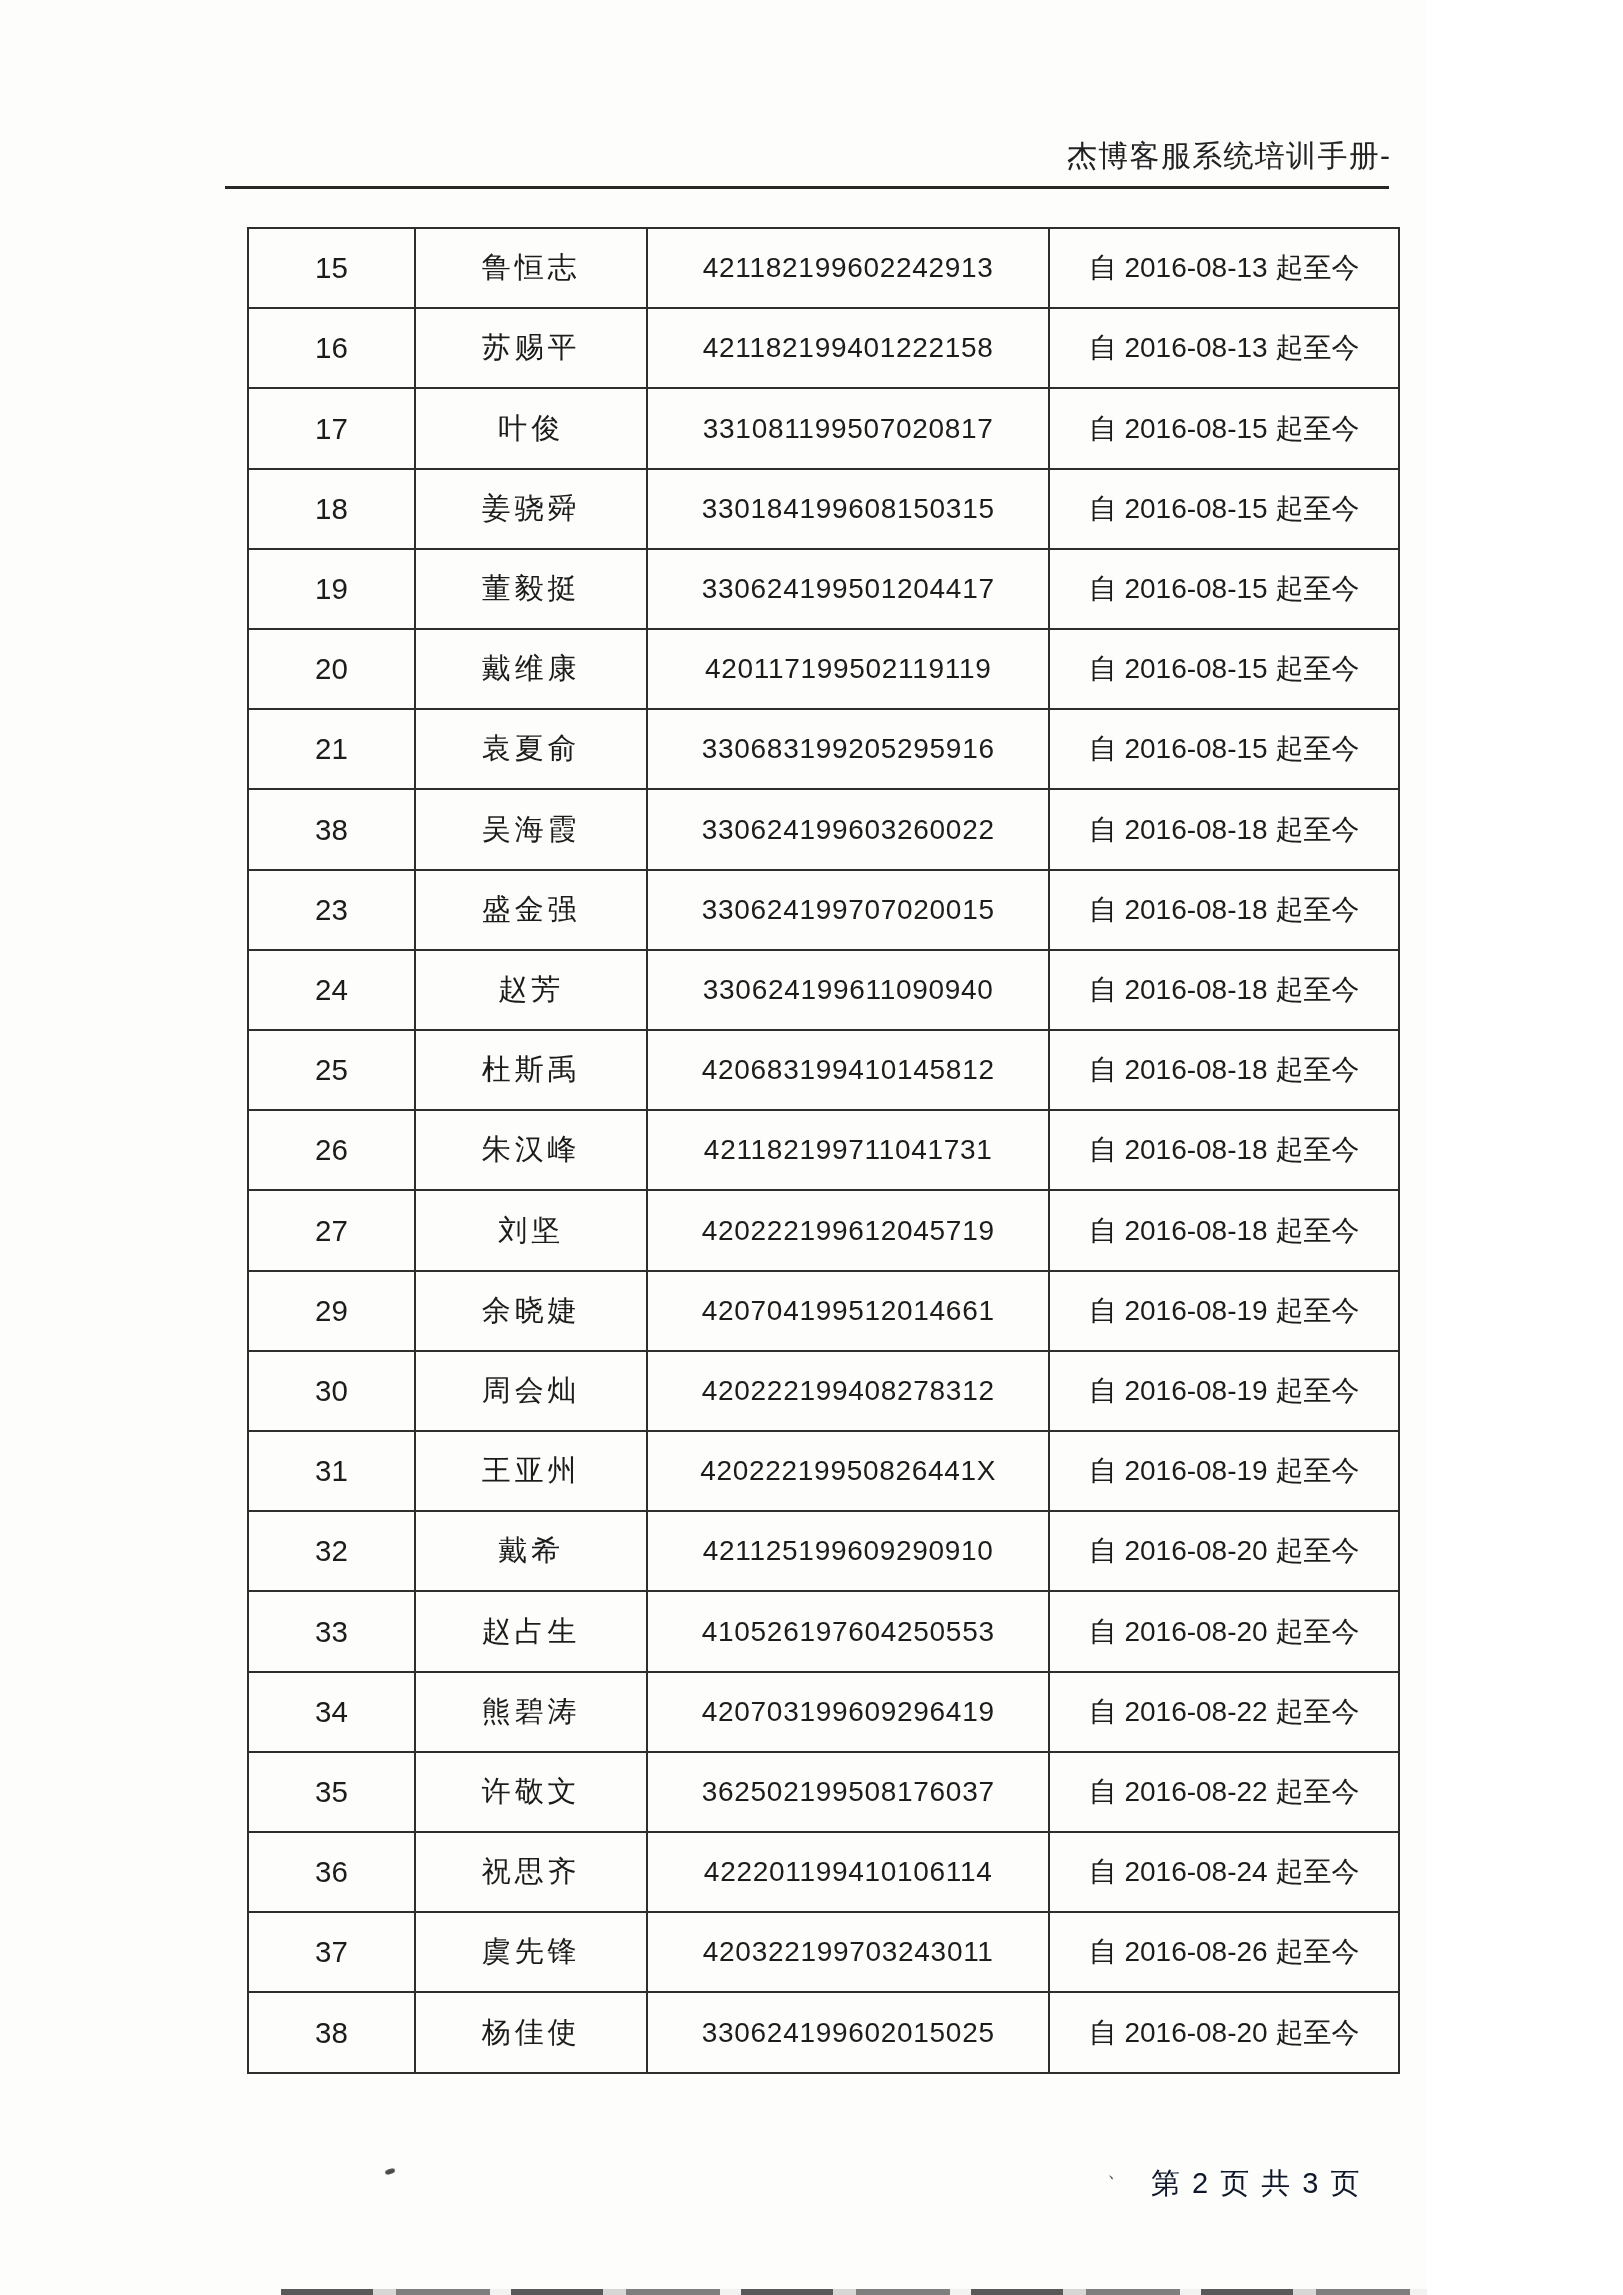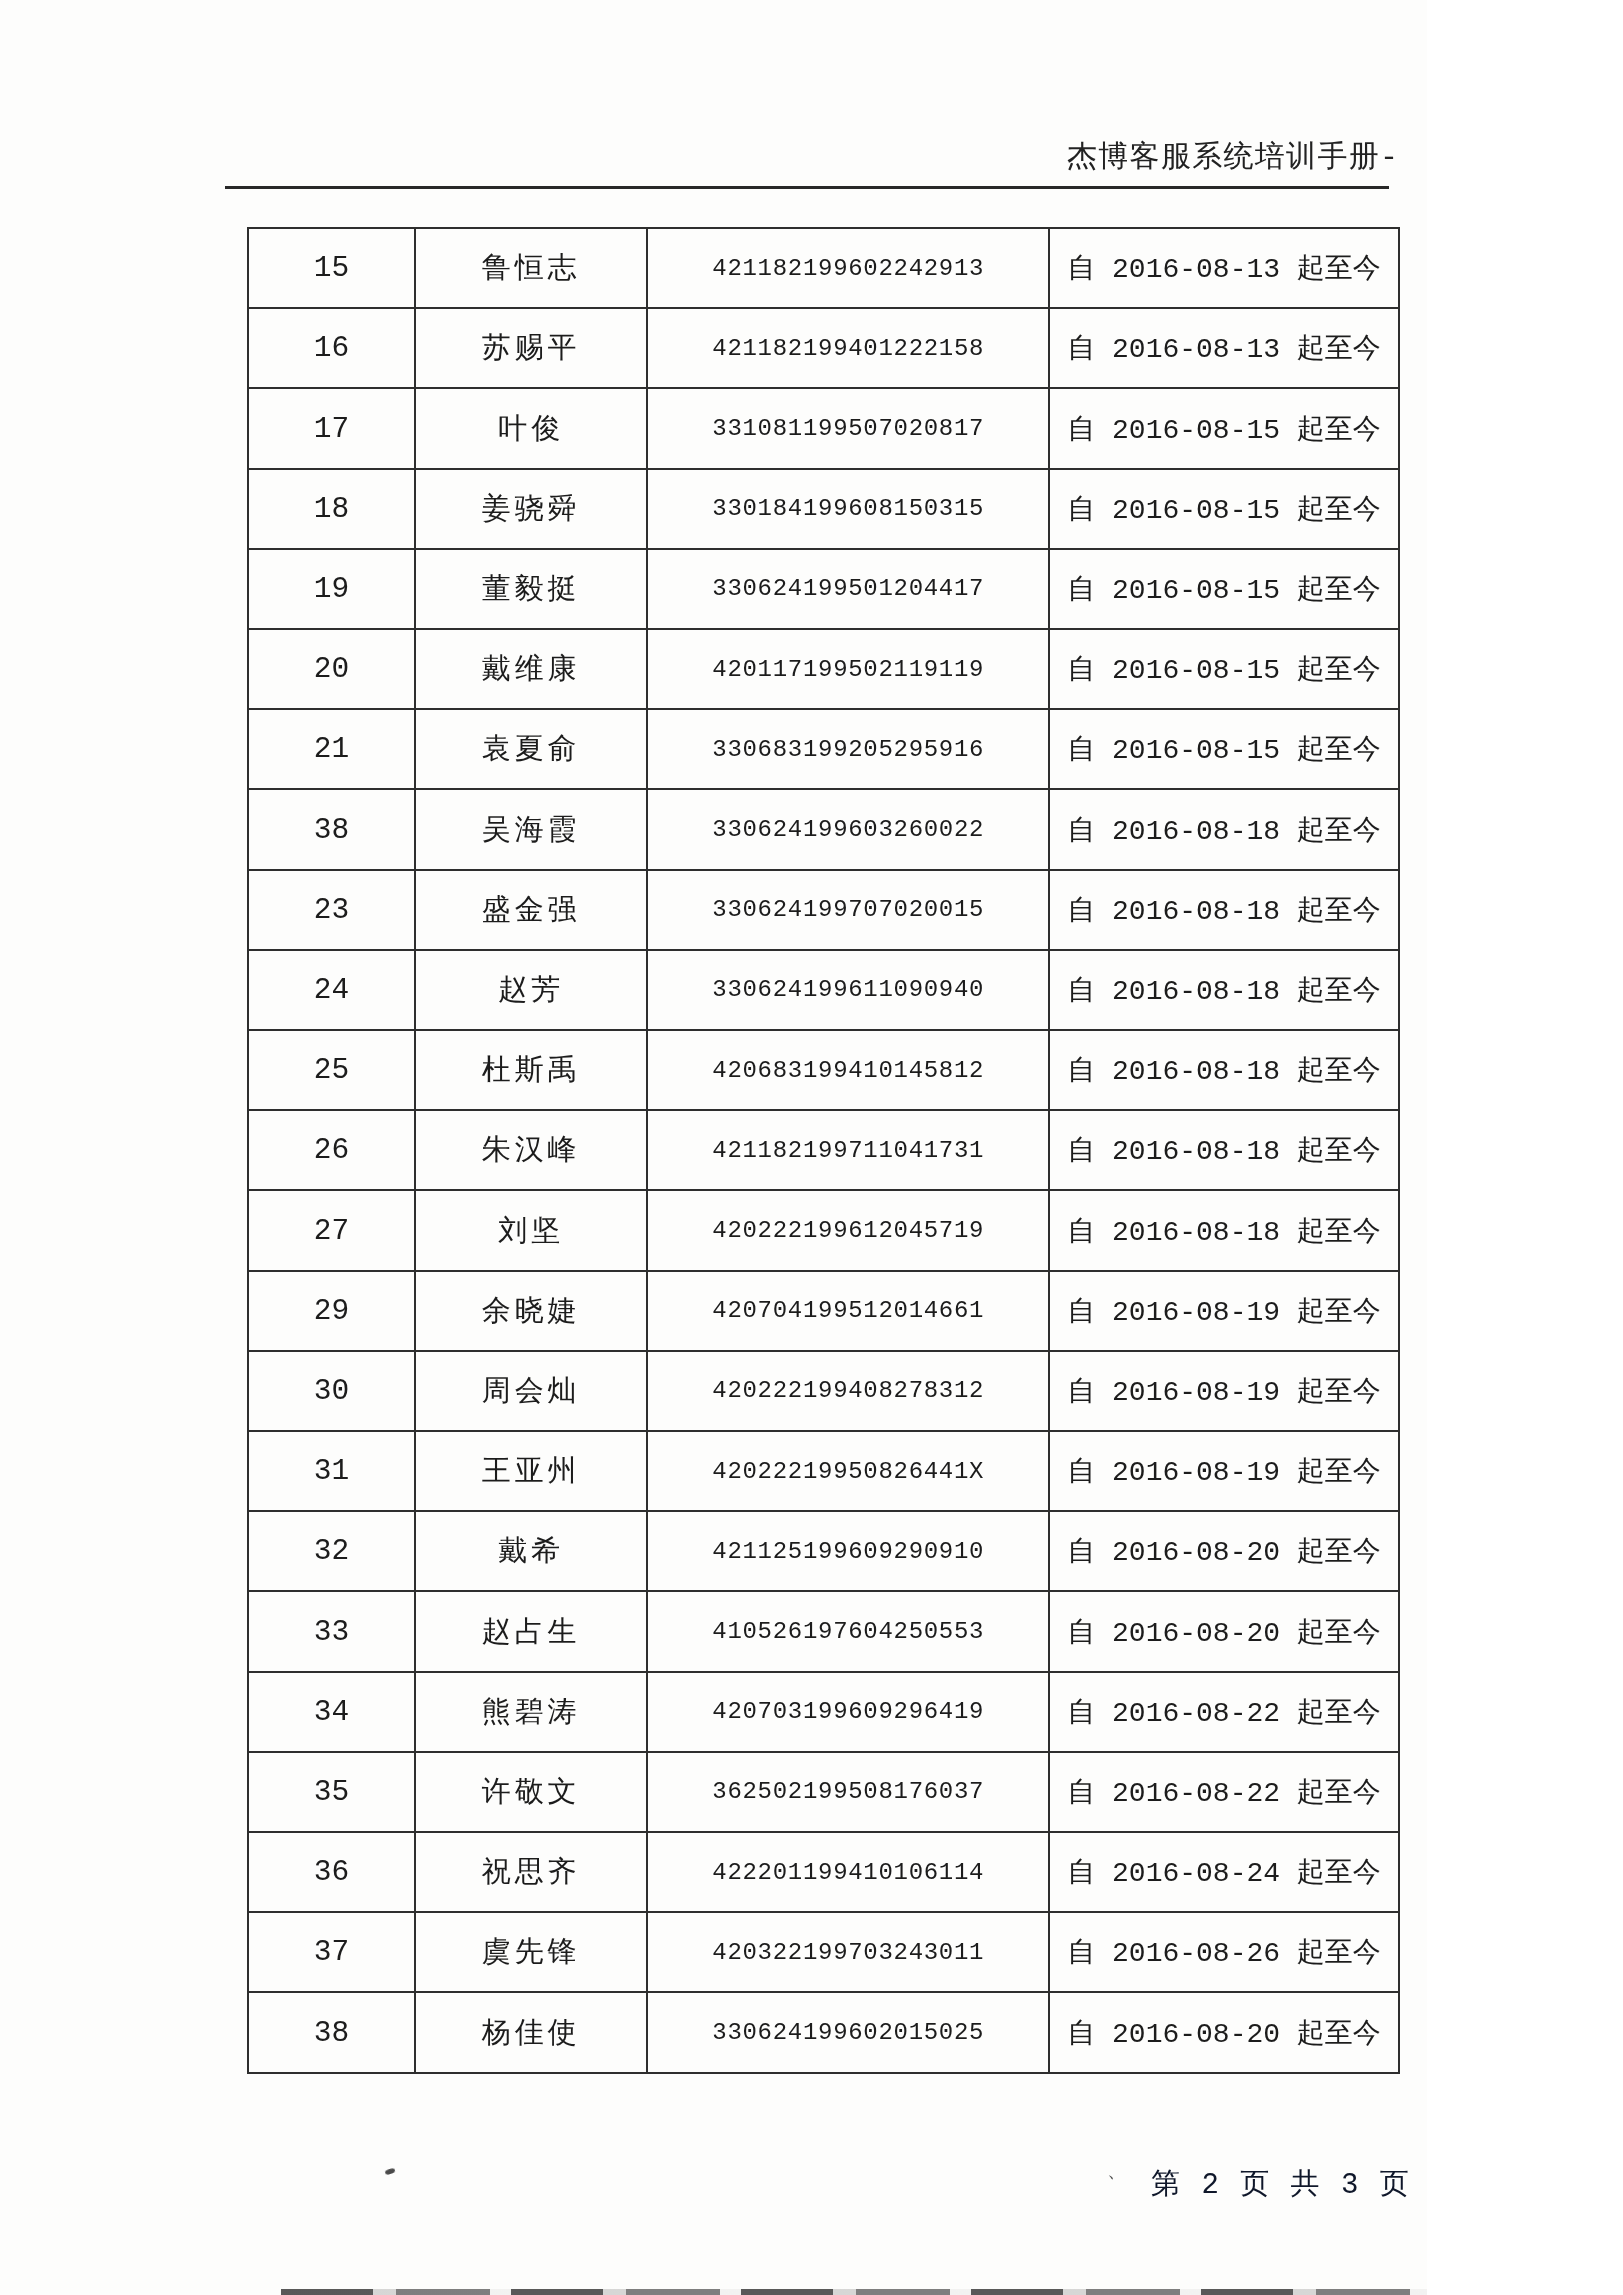--- a/index.html
+++ b/index.html
@@ -1,21 +1,21 @@
 <!DOCTYPE html>
 <html style="font-size:10.5px"><head>
 <meta charset="utf-8">
 <style>
   html,body{margin:0;padding:0;background:#ffffff;}
   .page{
     position:relative;
     width:1427px;height:2295px;
     background:#fdfdfc;
     overflow:hidden;
-    font-family:Liberation Mono, monospace;
+    font-family:Liberation Sans, sans-serif;
     color:#1d1d1d;
   }
   
   .header-title{
     position:absolute;left:1067px;top:136px;width:318px;
     text-align:right;font-size:30px;letter-spacing:1.3px;
     color:#222;white-space:nowrap;
   }
   .header-rule{
     position:absolute;left:225px;top:186px;width:1164px;height:2.6px;
@@ -28,21 +28,21 @@
     border-collapse:collapse;table-layout:fixed;padding-left:12px;
   }
   .roster td{
     border:2px solid #2e2e2e;
     text-align:center;vertical-align:middle;
     font-size:29px;color:#1c1c1c;
     padding:0;
   }
   .roster td:nth-child(1){font-size:29.5px;}
   .roster td:nth-child(2){letter-spacing:3.9px;margin-top:20px;}
-  .roster td:nth-child(3){font-size:24px;letter-spacing:0.7px;}
+  .roster td:nth-child(3){font-size:28px;letter-spacing:0.7px;}
   .roster td:nth-child(4){font-size:28px;}
   
   .footer-page{
     position:absolute;left:1151px;top:2164px;
     font-size:29px;letter-spacing:2px;color:#0f172a;white-space:nowrap;
   }
   .pause-mark{
     position:absolute;left:1107px;top:2157px;
     font-size:19.6px;color:#4c4c4c;
   }

